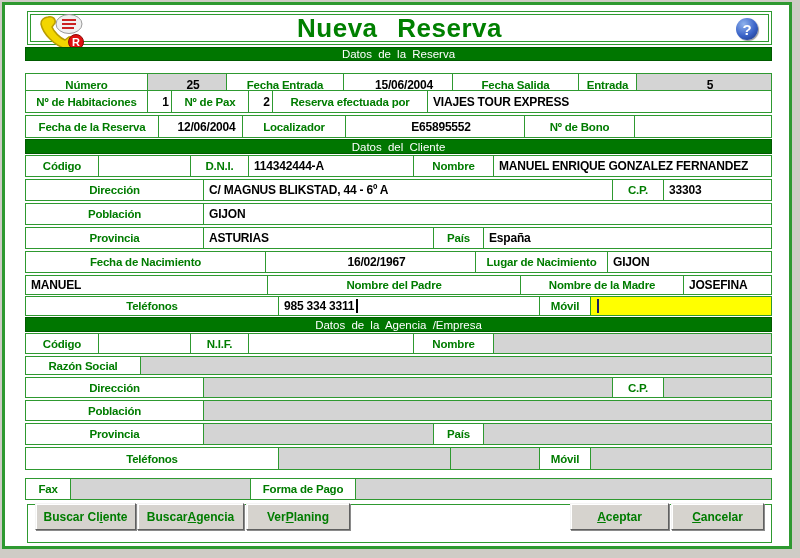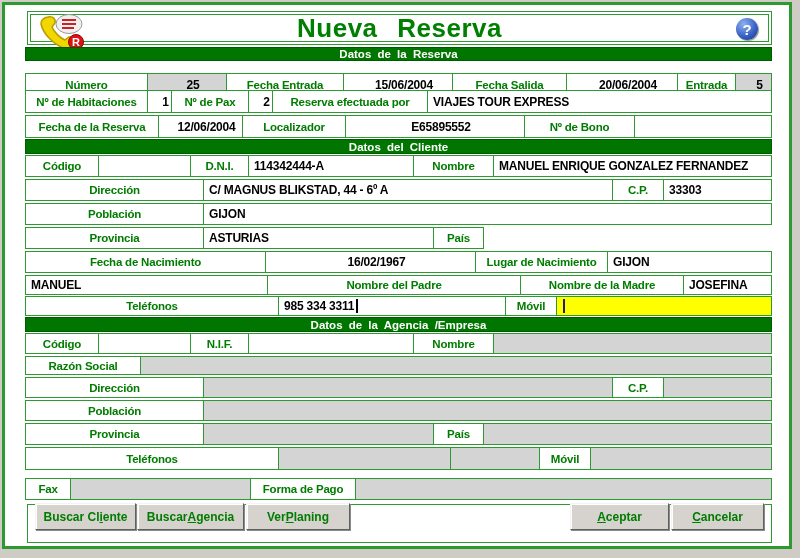--- a/index.html
+++ b/index.html
@@ -24,21 +24,21 @@
   .titlebox-inner{position:relative;width:100%;height:100%;border:1px solid var(--gb);
     display:flex;align-items:center;justify-content:center}
   .title{color:#008000;font-size:26px;font-weight:bold;letter-spacing:.5px;word-spacing:12px}
   .phone-ico{position:absolute;left:7px;top:-2px;width:48px;height:38px}
   .help{position:absolute;right:10px;top:3px;width:22px;height:22px;border-radius:50%;
     background:radial-gradient(circle at 35% 28%,#8fb2ec,#3a63c8 55%,#16307a);
     color:#fff;font-weight:bold;font-size:15px;display:flex;align-items:center;justify-content:center;
     box-shadow:1px 1px 1px rgba(0,0,0,.4);cursor:pointer}
   
   .band{position:absolute;left:25px;width:747px;background:var(--band);color:#fff;
-    border:1px solid #005a00;font-size:11.5px;font-weight:bold;word-spacing:3px;
+    border:1px solid #005a00;font-size:11.5px;font-weight:normal;word-spacing:3px;
     display:flex;align-items:center;justify-content:center;white-space:nowrap}
   
   .row{position:absolute;left:25px;width:747px;display:flex}
   .c{border:1px solid var(--gb);background:#fff;display:flex;align-items:center;
      font-size:12px;font-weight:bold;color:#000;white-space:nowrap;overflow:hidden}
   .c + .c{margin-left:-1px}
   .lbl{color:var(--gt);justify-content:center;font-size:11.5px;letter-spacing:-.2px;padding:0 2px}
   .val{padding-left:5px;letter-spacing:-.2px}
   .ctr{justify-content:center;padding-left:12px}
   .dis{background:var(--gray)}
@@ -77,22 +77,21 @@
   </div>
 </div>
 
 <div class="band" style="top:47px;height:14px">Datos de la Reserva</div>
 
 <div class="row" style="top:73px;height:24px">
   <div class="c lbl" style="width:123px">Número</div>
   <div class="c val ctr dis" style="width:80px">25</div>
   <div class="c lbl" style="width:118px">Fecha Entrada</div>
   <div class="c val ctr" style="width:110px">15/06/2004</div>
-  <div class="c lbl" style="width:115px">Fecha Salida</div>
-  <div class="c val ctr" style="width:112px">20/06/2004</div>
+  <div class="c lbl" style="width:127px">Fecha Salida</div>
   <div class="c lbl" style="width:59px">Entrada</div>
   <div class="c val ctr dis fill">5</div>
 </div>
 
 <div class="row" style="top:90px;height:23px">
   <div class="c lbl" style="width:123px">Nº de Habitaciones</div>
   <div class="c val ctr" style="width:25px">1</div>
   <div class="c lbl" style="width:78px">Nº de Pax</div>
   <div class="c val ctr" style="width:25px">2</div>
   <div class="c lbl" style="width:156px">Reserva efectuada por</div>
@@ -128,39 +127,40 @@
 
 <div class="row" style="top:203px;height:22px">
   <div class="c lbl" style="width:179px">Población</div>
   <div class="c val fill">GIJON</div>
 </div>
 
 <div class="row" style="top:227px;height:22px">
   <div class="c lbl" style="width:179px">Provincia</div>
   <div class="c val" style="width:231px">ASTURIAS</div>
   <div class="c lbl" style="width:51px">País</div>
+  <div class="c val fill">España</div>
 </div>
 
 <div class="row" style="top:251px;height:22px">
   <div class="c lbl" style="width:241px">Fecha de Nacimiento</div>
   <div class="c val ctr" style="width:211px">16/02/1967</div>
   <div class="c lbl" style="width:133px">Lugar de Nacimiento</div>
   <div class="c val fill">GIJON</div>
 </div>
 
 <div class="row" style="top:275px;height:20px">
   <div class="c val" style="width:243px">MANUEL</div>
   <div class="c lbl" style="width:254px">Nombre del Padre</div>
   <div class="c lbl" style="width:164px">Nombre de la Madre</div>
   <div class="c val fill">JOSEFINA</div>
 </div>
 
 <div class="row" style="top:296px;height:20px">
   <div class="c lbl" style="width:254px">Teléfonos</div>
-  <div class="c val" style="width:228px">
+  <div class="c val" style="width:262px">
     <span>985 334 3311</span>
     <span class="caret"></span>
   </div>
   <div class="c lbl" style="width:52px">Móvil</div>
   <div class="c val yellow fill">
     <span class="caret blue"></span>
     <span></span>
   </div>
 </div>
 

